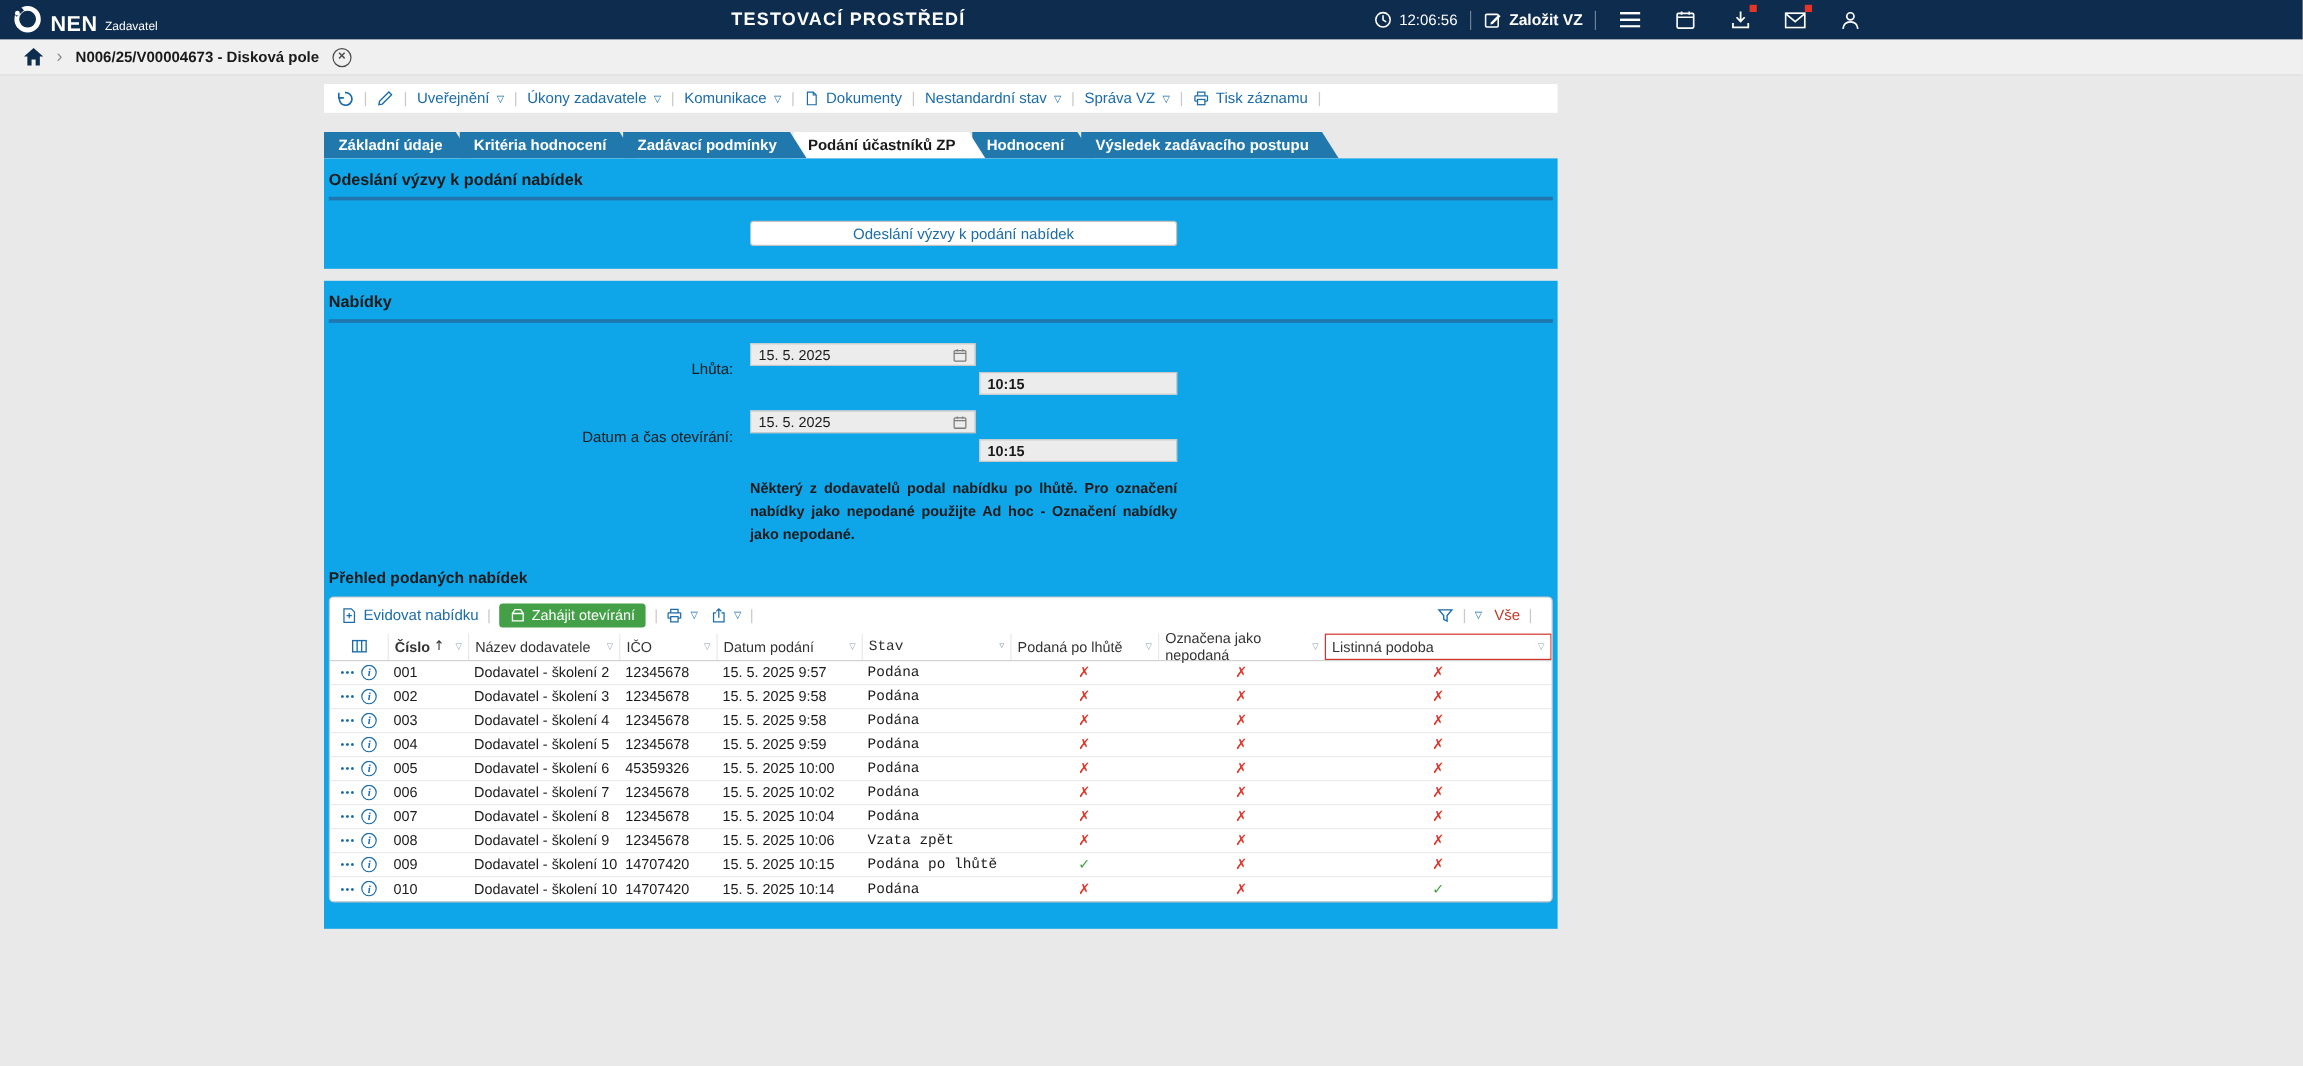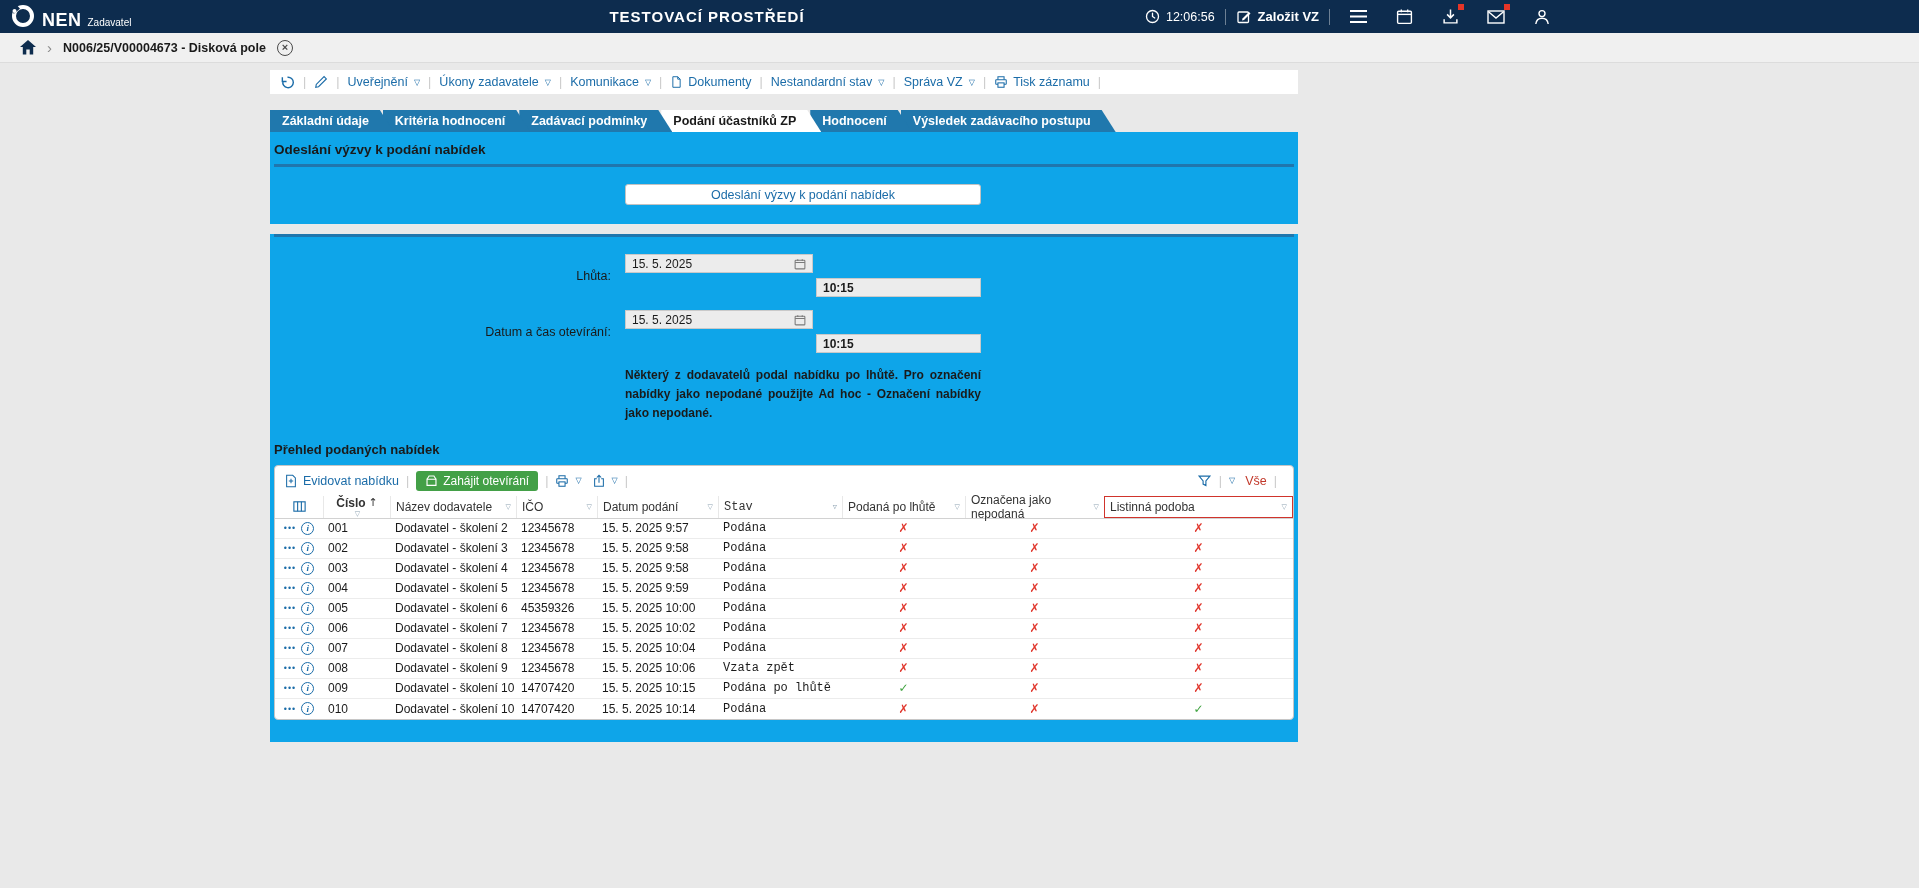--- a/index.html
+++ b/index.html
@@ -68,21 +68,21 @@
   .grid-head { display:flex; height:23px; align-items:stretch; border-bottom:1px solid #d2d2d2; font-size:12px; color:#333; }
   .hcell { display:flex; align-items:center; justify-content:space-between; padding:0 5px; cursor:pointer; }
   .hcell + .hcell { border-left:1px solid #e8e8e8; }
   .hgroup { display:flex; align-items:center; gap:3px; }
   .hcell .caret { color:#8fa3b3; font-size:7px; }
   .sort-arrow { font-size:11px; color:#333; font-family:"DejaVu Sans",sans-serif; }
   .hc-red { border:1px solid #d0342c !important; }
   .bold { font-weight:bold; }
 
   .col-a { width:48px; justify-content:center; }
-  .col-cislo { width:67px;flex-direction:column; } .col-nazev { width:126px; } .col-ico { width:81px; }
+  .col-cislo { width:67px; } .col-nazev { width:126px; } .col-ico { width:81px; }
   .col-datum { width:121px; } .col-stav { width:124px;font-family:Liberation Mono, monospace; }
   .cb-lhute { width:123px;text-align:center; } .cb-nepodana { width:139px; } .cb-listinna { flex:1; }
 
   .grid-row { display:flex; height:20px; align-items:center; border-bottom:1px solid #ececec; font-size:12px; color:#1a1a1a; cursor:pointer; }
   .grid-row:last-child { border-bottom:none; }
   .cell { padding:0 5px; white-space:nowrap; overflow:hidden; }
   .cell-actions { display:flex; align-items:center; gap:5px; justify-content:center; padding:0; }
   .dots { color:#1b6ca8; font-size:9px; letter-spacing:1px; }
   .info-i { width:13px; height:13px; border:1px solid #1b6ca8; border-radius:50%; color:#1b6ca8; font-size:9px; font-style:italic; font-weight:bold; display:inline-flex; align-items:center; justify-content:center; font-family:"Liberation Serif",serif; flex:0 0 auto; }
   .cell-bool { display:flex; justify-content:center; }
@@ -239,20 +239,21 @@
 
   <section class="panel">
     <h2>Odeslání výzvy k podání nabídek</h2>
     <div class="rule"></div>
     <div class="offer-area">
       <button class="offer-btn">Odeslání výzvy k podání nabídek</button>
     </div>
   </section>
 
   <section class="panel panel-bids">
+    <h2>Nabídky</h2>
     <div class="rule"></div>
 
     <div class="form-area">
       <div class="form-row">
         <span class="form-label">Lhůta:</span>
         <span class="fgroup">
           <span class="fdate">
             <span>15. 5. 2025</span>
             <svg width="12" height="12" viewBox="0 0 16 16">
               <rect x="1.5" y="3" width="13" height="11.5" rx="1" fill="none" stroke="#7a7a7a" stroke-width="1.4"></rect>

